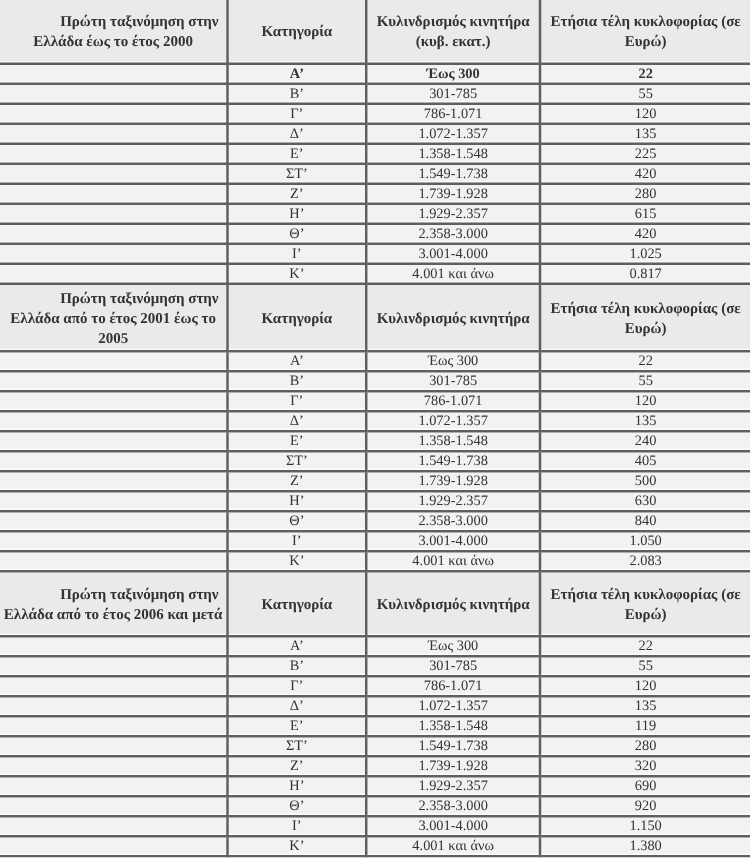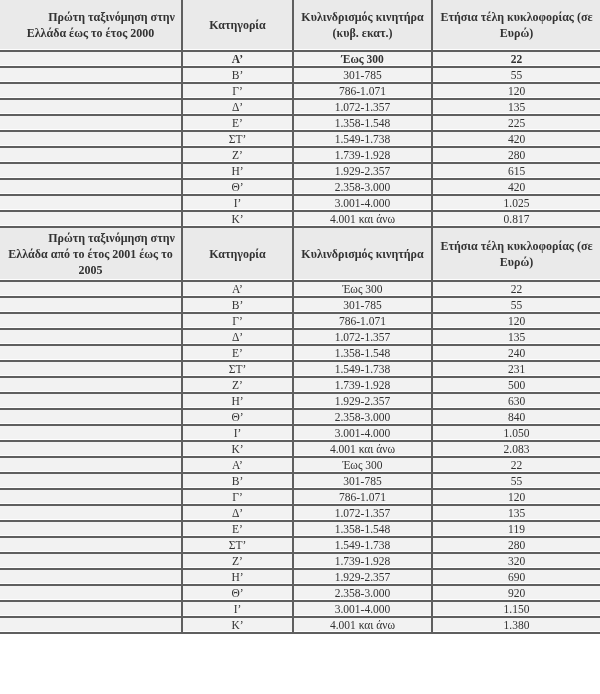--- a/index.html
+++ b/index.html
@@ -176,21 +176,21 @@
       <tr class="data-row">
         <td class="spacer"></td>
         <td>Ε’</td>
         <td>1.358-1.548</td>
         <td>240</td>
       </tr>
       <tr class="data-row">
         <td class="spacer"></td>
         <td>ΣΤ’</td>
         <td>1.549-1.738</td>
-        <td>231</td>
+        <td>405</td>
       </tr>
       <tr class="data-row">
         <td class="spacer"></td>
         <td>Ζ’</td>
         <td>1.739-1.928</td>
         <td>500</td>
       </tr>
       <tr class="data-row">
         <td class="spacer"></td>
         <td>Η’</td>
@@ -207,20 +207,26 @@
         <td class="spacer"></td>
         <td>Ι’</td>
         <td>3.001-4.000</td>
         <td>1.050</td>
       </tr>
       <tr class="data-row">
         <td class="spacer"></td>
         <td>Κ’</td>
         <td>4.001 και άνω</td>
         <td>2.083</td>
+      </tr>
+      <tr class="header-row">
+        <td class="title-cell">Πρώτη ταξινόμηση στην Ελλάδα από το έτος 2006 και μετά</td>
+        <td class="hdr-cat">Κατηγορία</td>
+        <td class="hdr-cc">Κυλινδρισμός κινητήρα</td>
+        <td class="hdr-fee">Ετήσια τέλη κυκλοφορίας (σε Ευρώ)</td>
       </tr>
       <tr class="data-row">
         <td class="spacer"></td>
         <td>Α’</td>
         <td>Έως 300</td>
         <td>22</td>
       </tr>
       <tr class="data-row">
         <td class="spacer"></td>
         <td>Β’</td>

